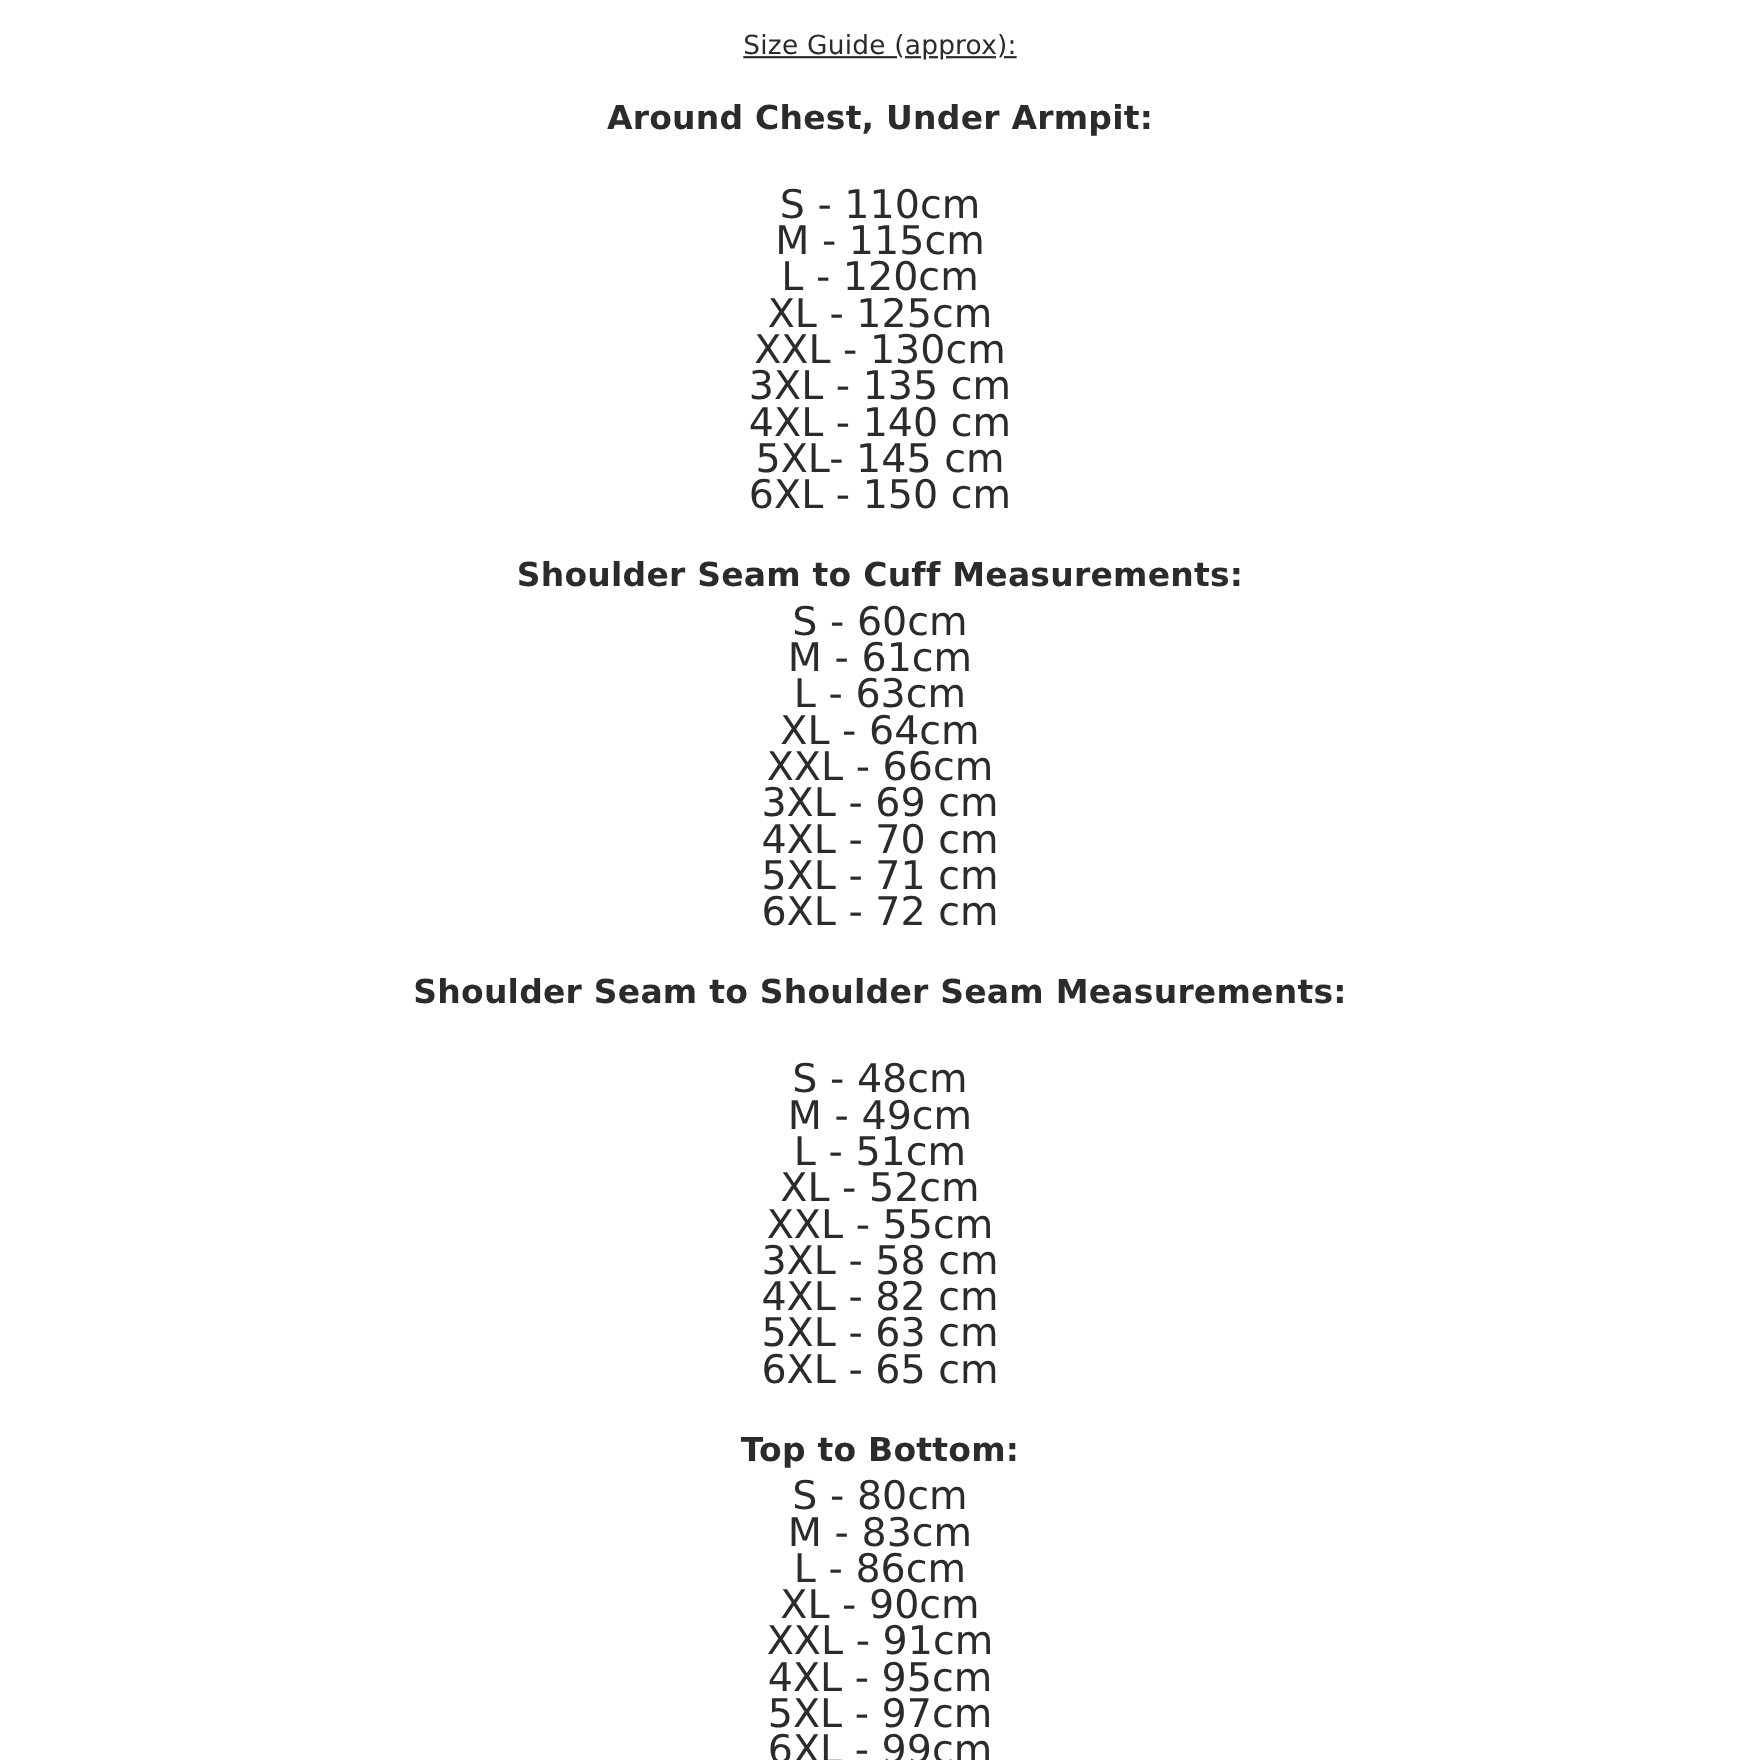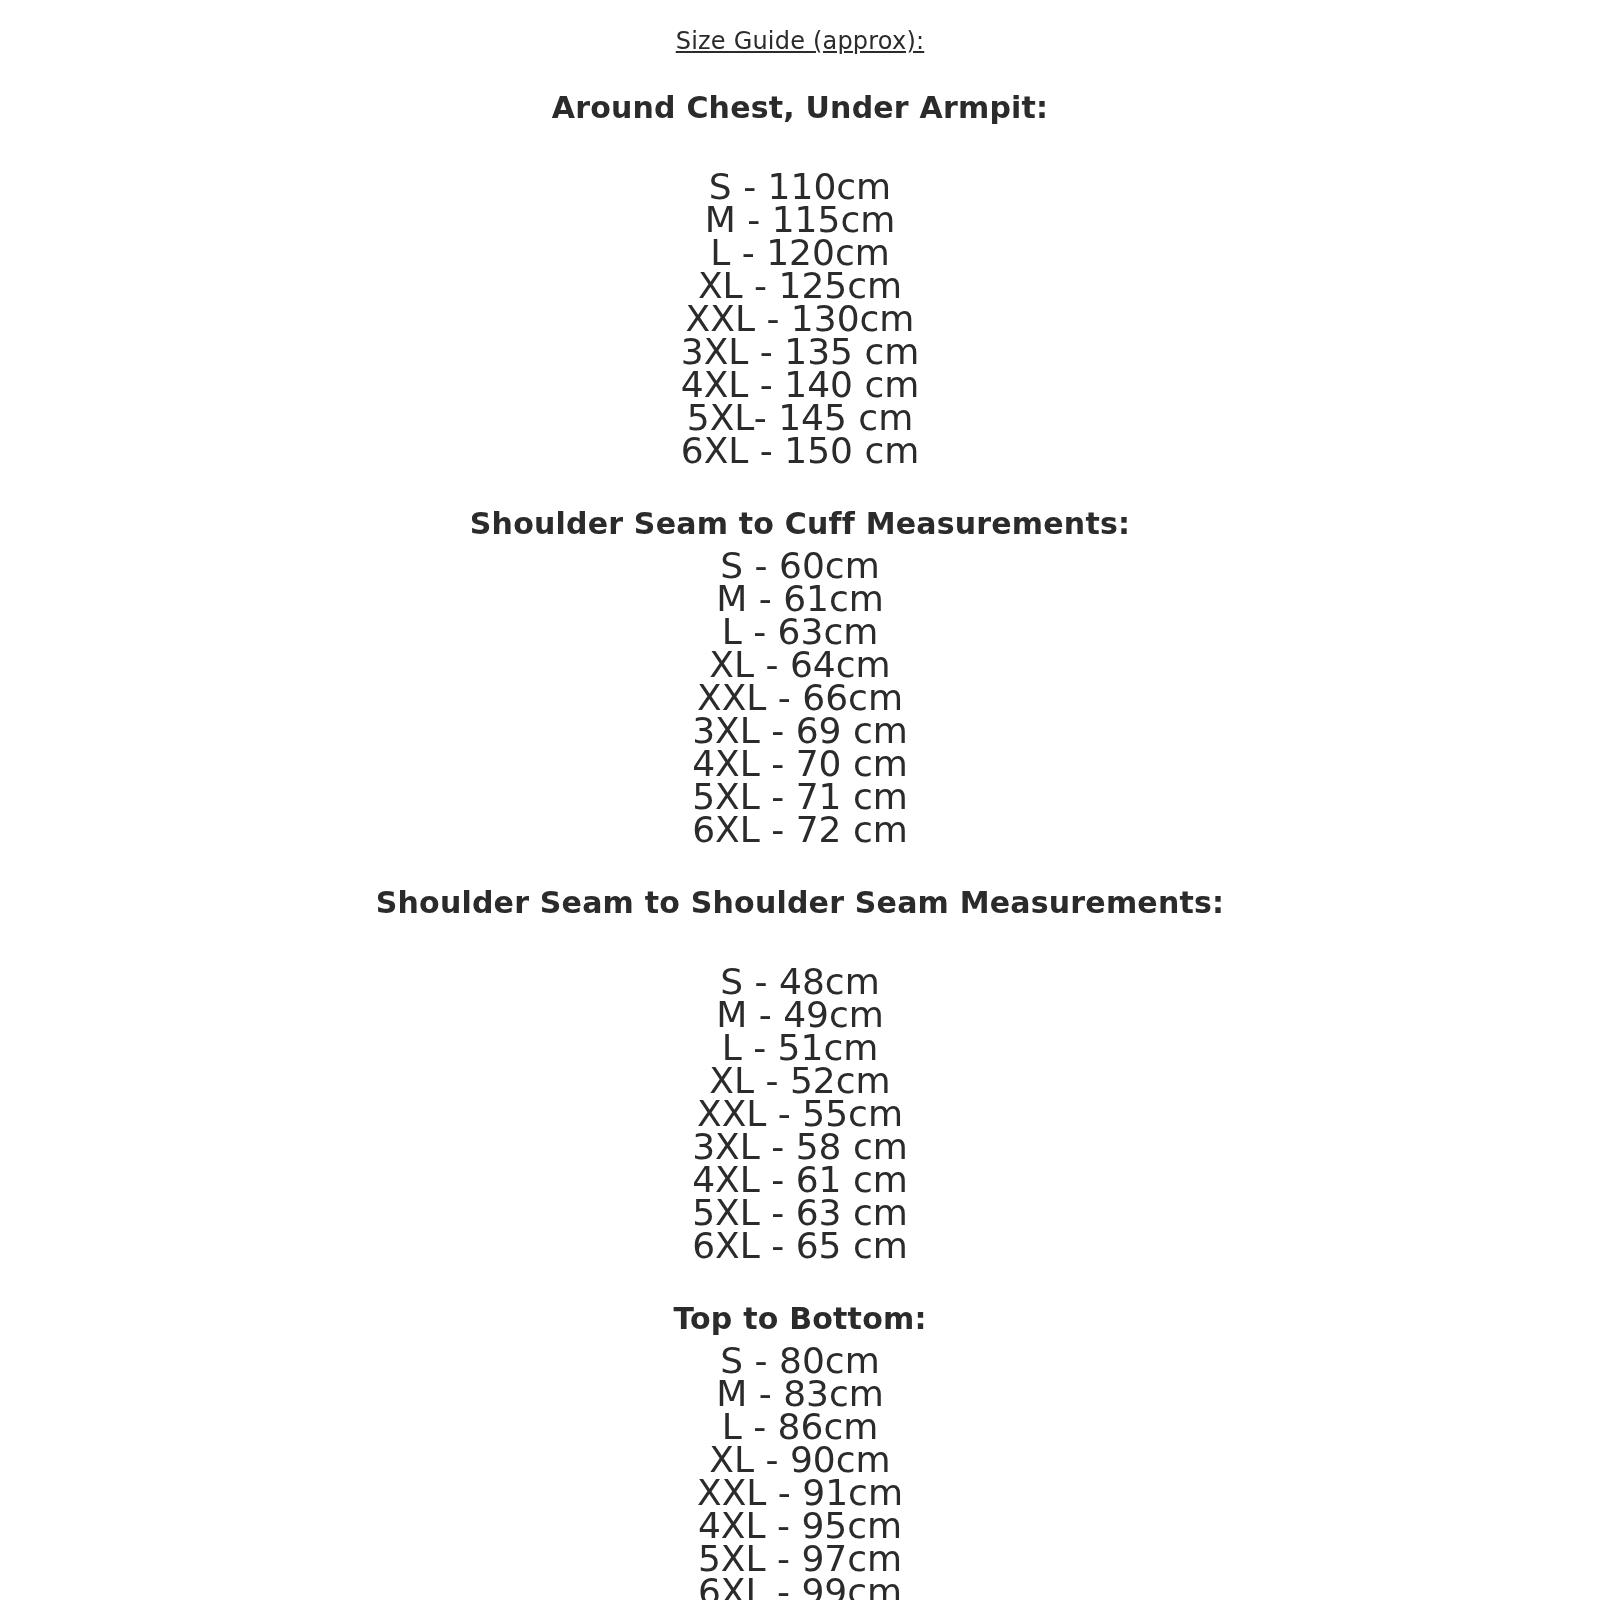--- a/index.html
+++ b/index.html
@@ -100,21 +100,21 @@
   <div class="block">
     <div class="section-heading heading-gap-after">Shoulder Seam to Shoulder Seam Measurements:</div>
     <div class="spacer-sm"></div>
     <ul class="rows">
       <li class="row">S - 48cm</li>
       <li class="row">M - 49cm</li>
       <li class="row">L - 51cm</li>
       <li class="row">XL - 52cm</li>
       <li class="row">XXL - 55cm</li>
       <li class="row">3XL - 58 cm</li>
-      <li class="row">4XL - 61 cm</li>
+      <li class="row">4XL - 82 cm</li>
       <li class="row">5XL - 63 cm</li>
       <li class="row">6XL - 65 cm</li>
     </ul>
   </div>
 
   <div class="spacer-lg"></div>
 
   <div class="block">
     <div class="section-heading">Top to Bottom:</div>
     <ul class="rows">

